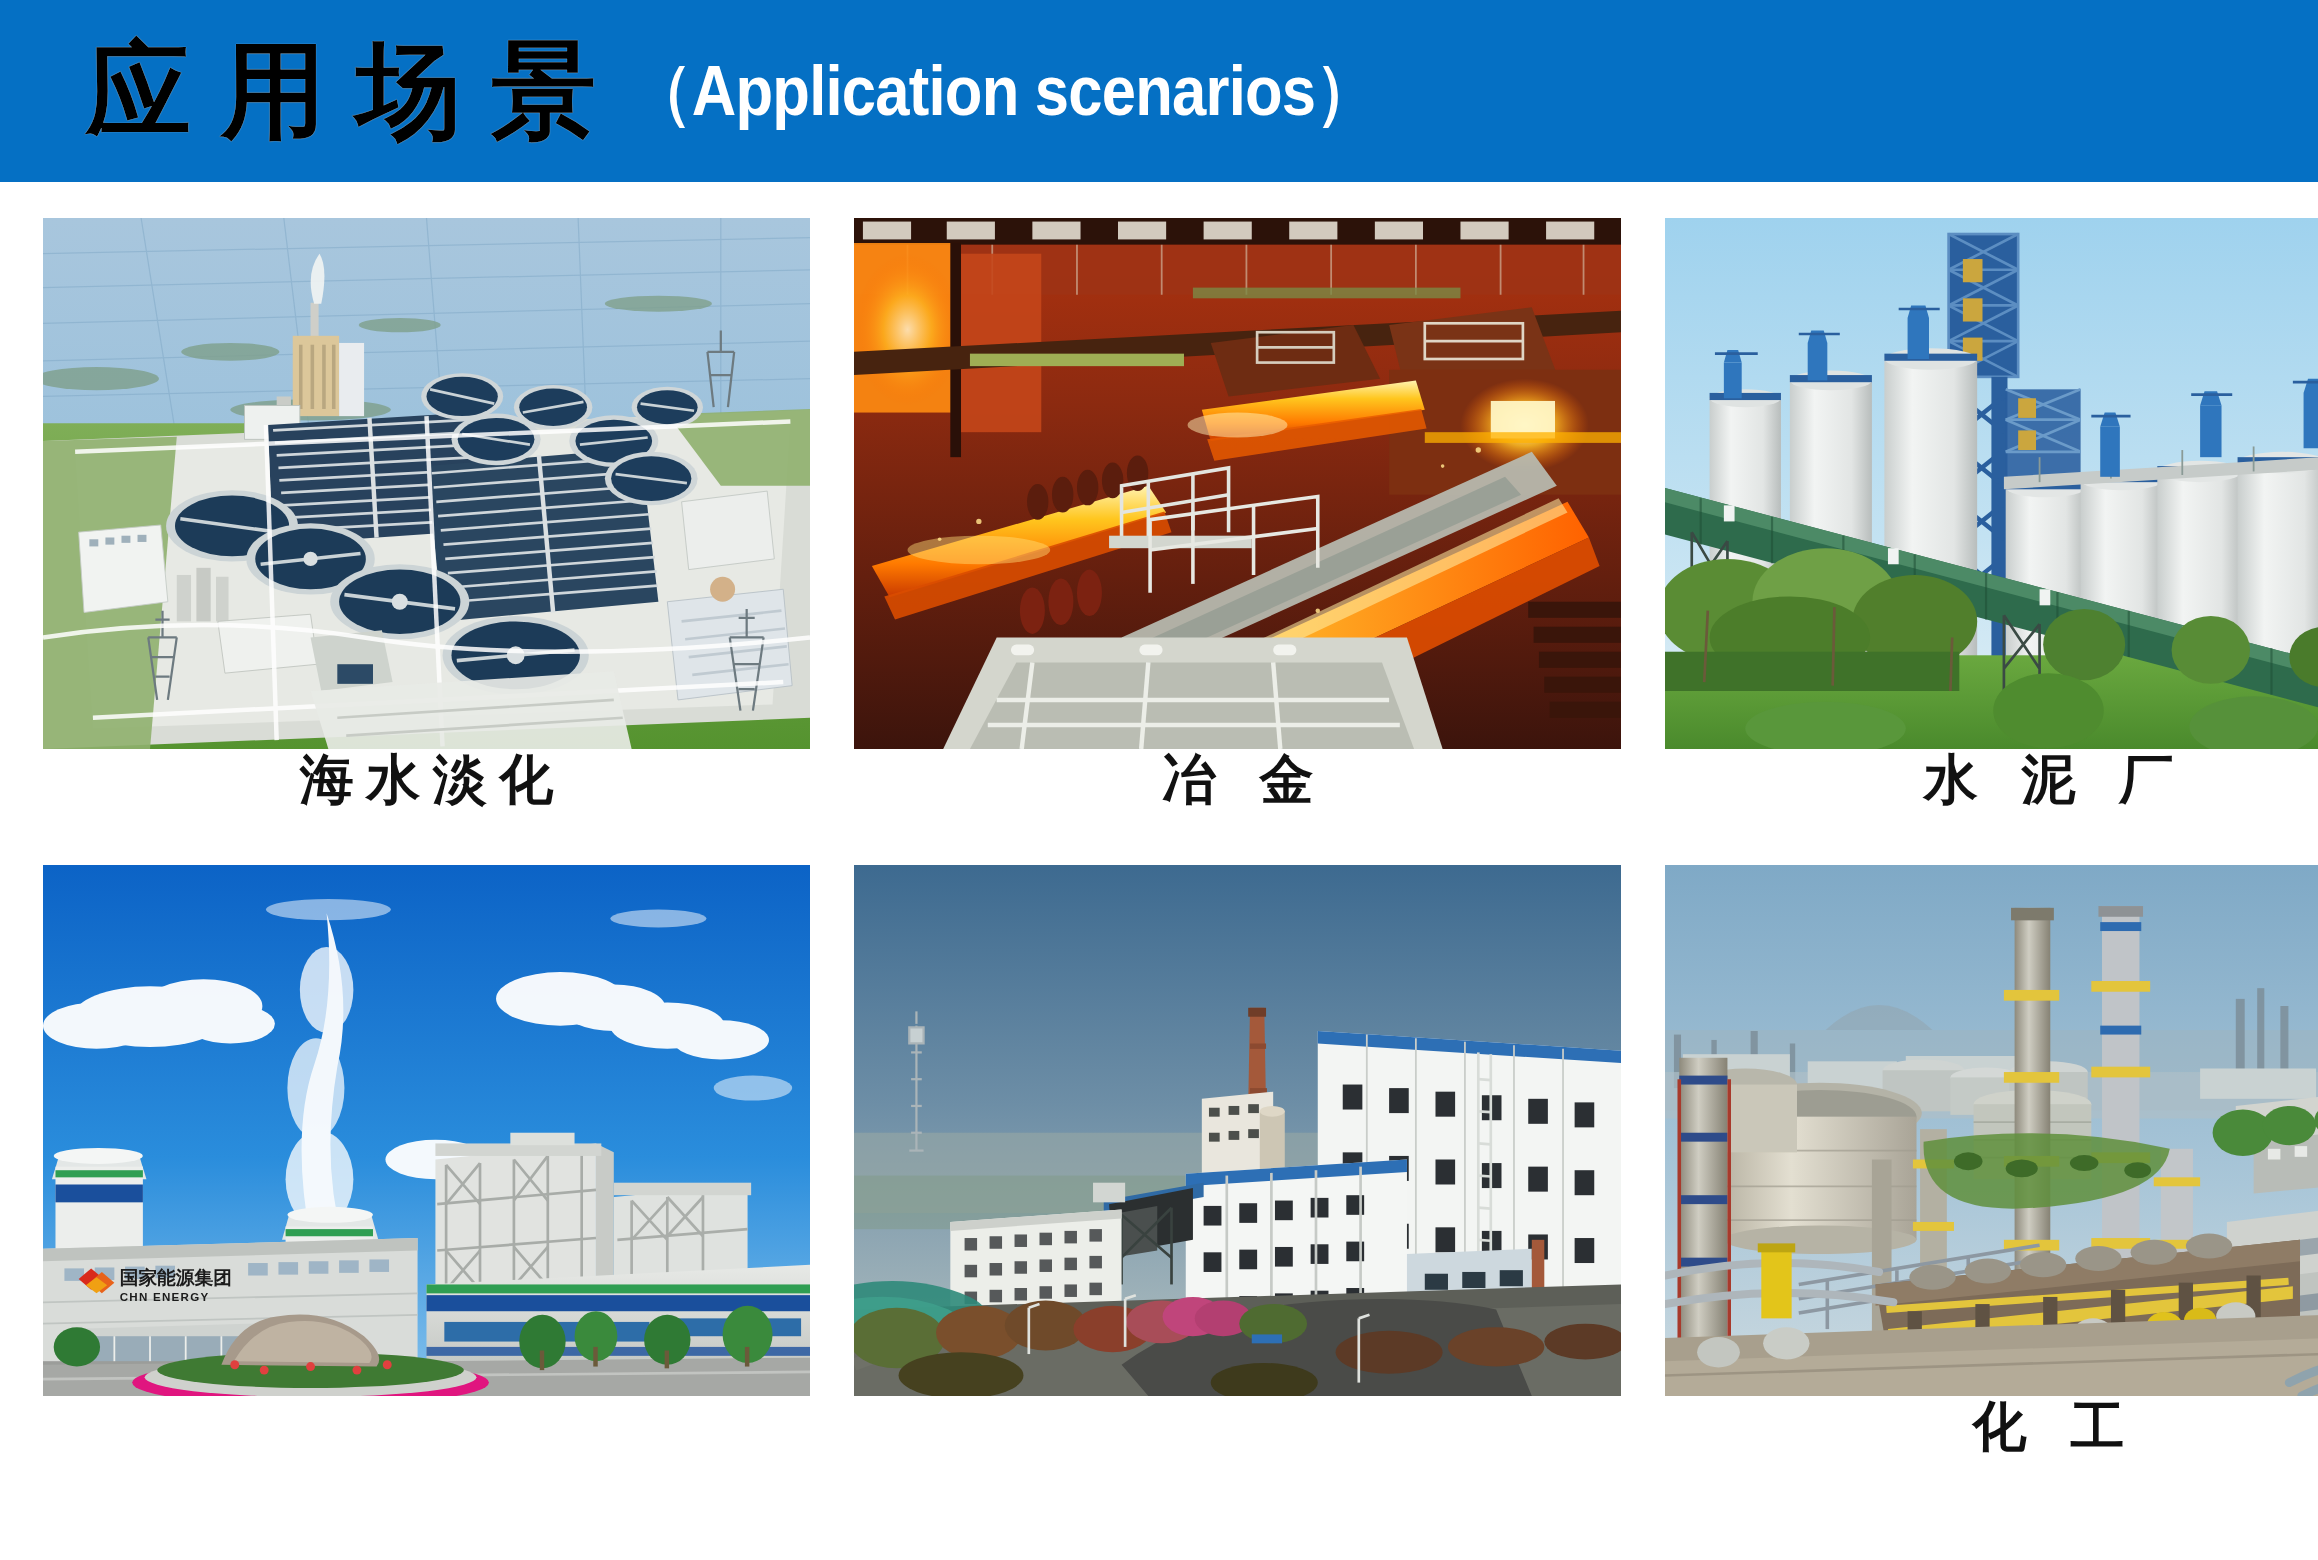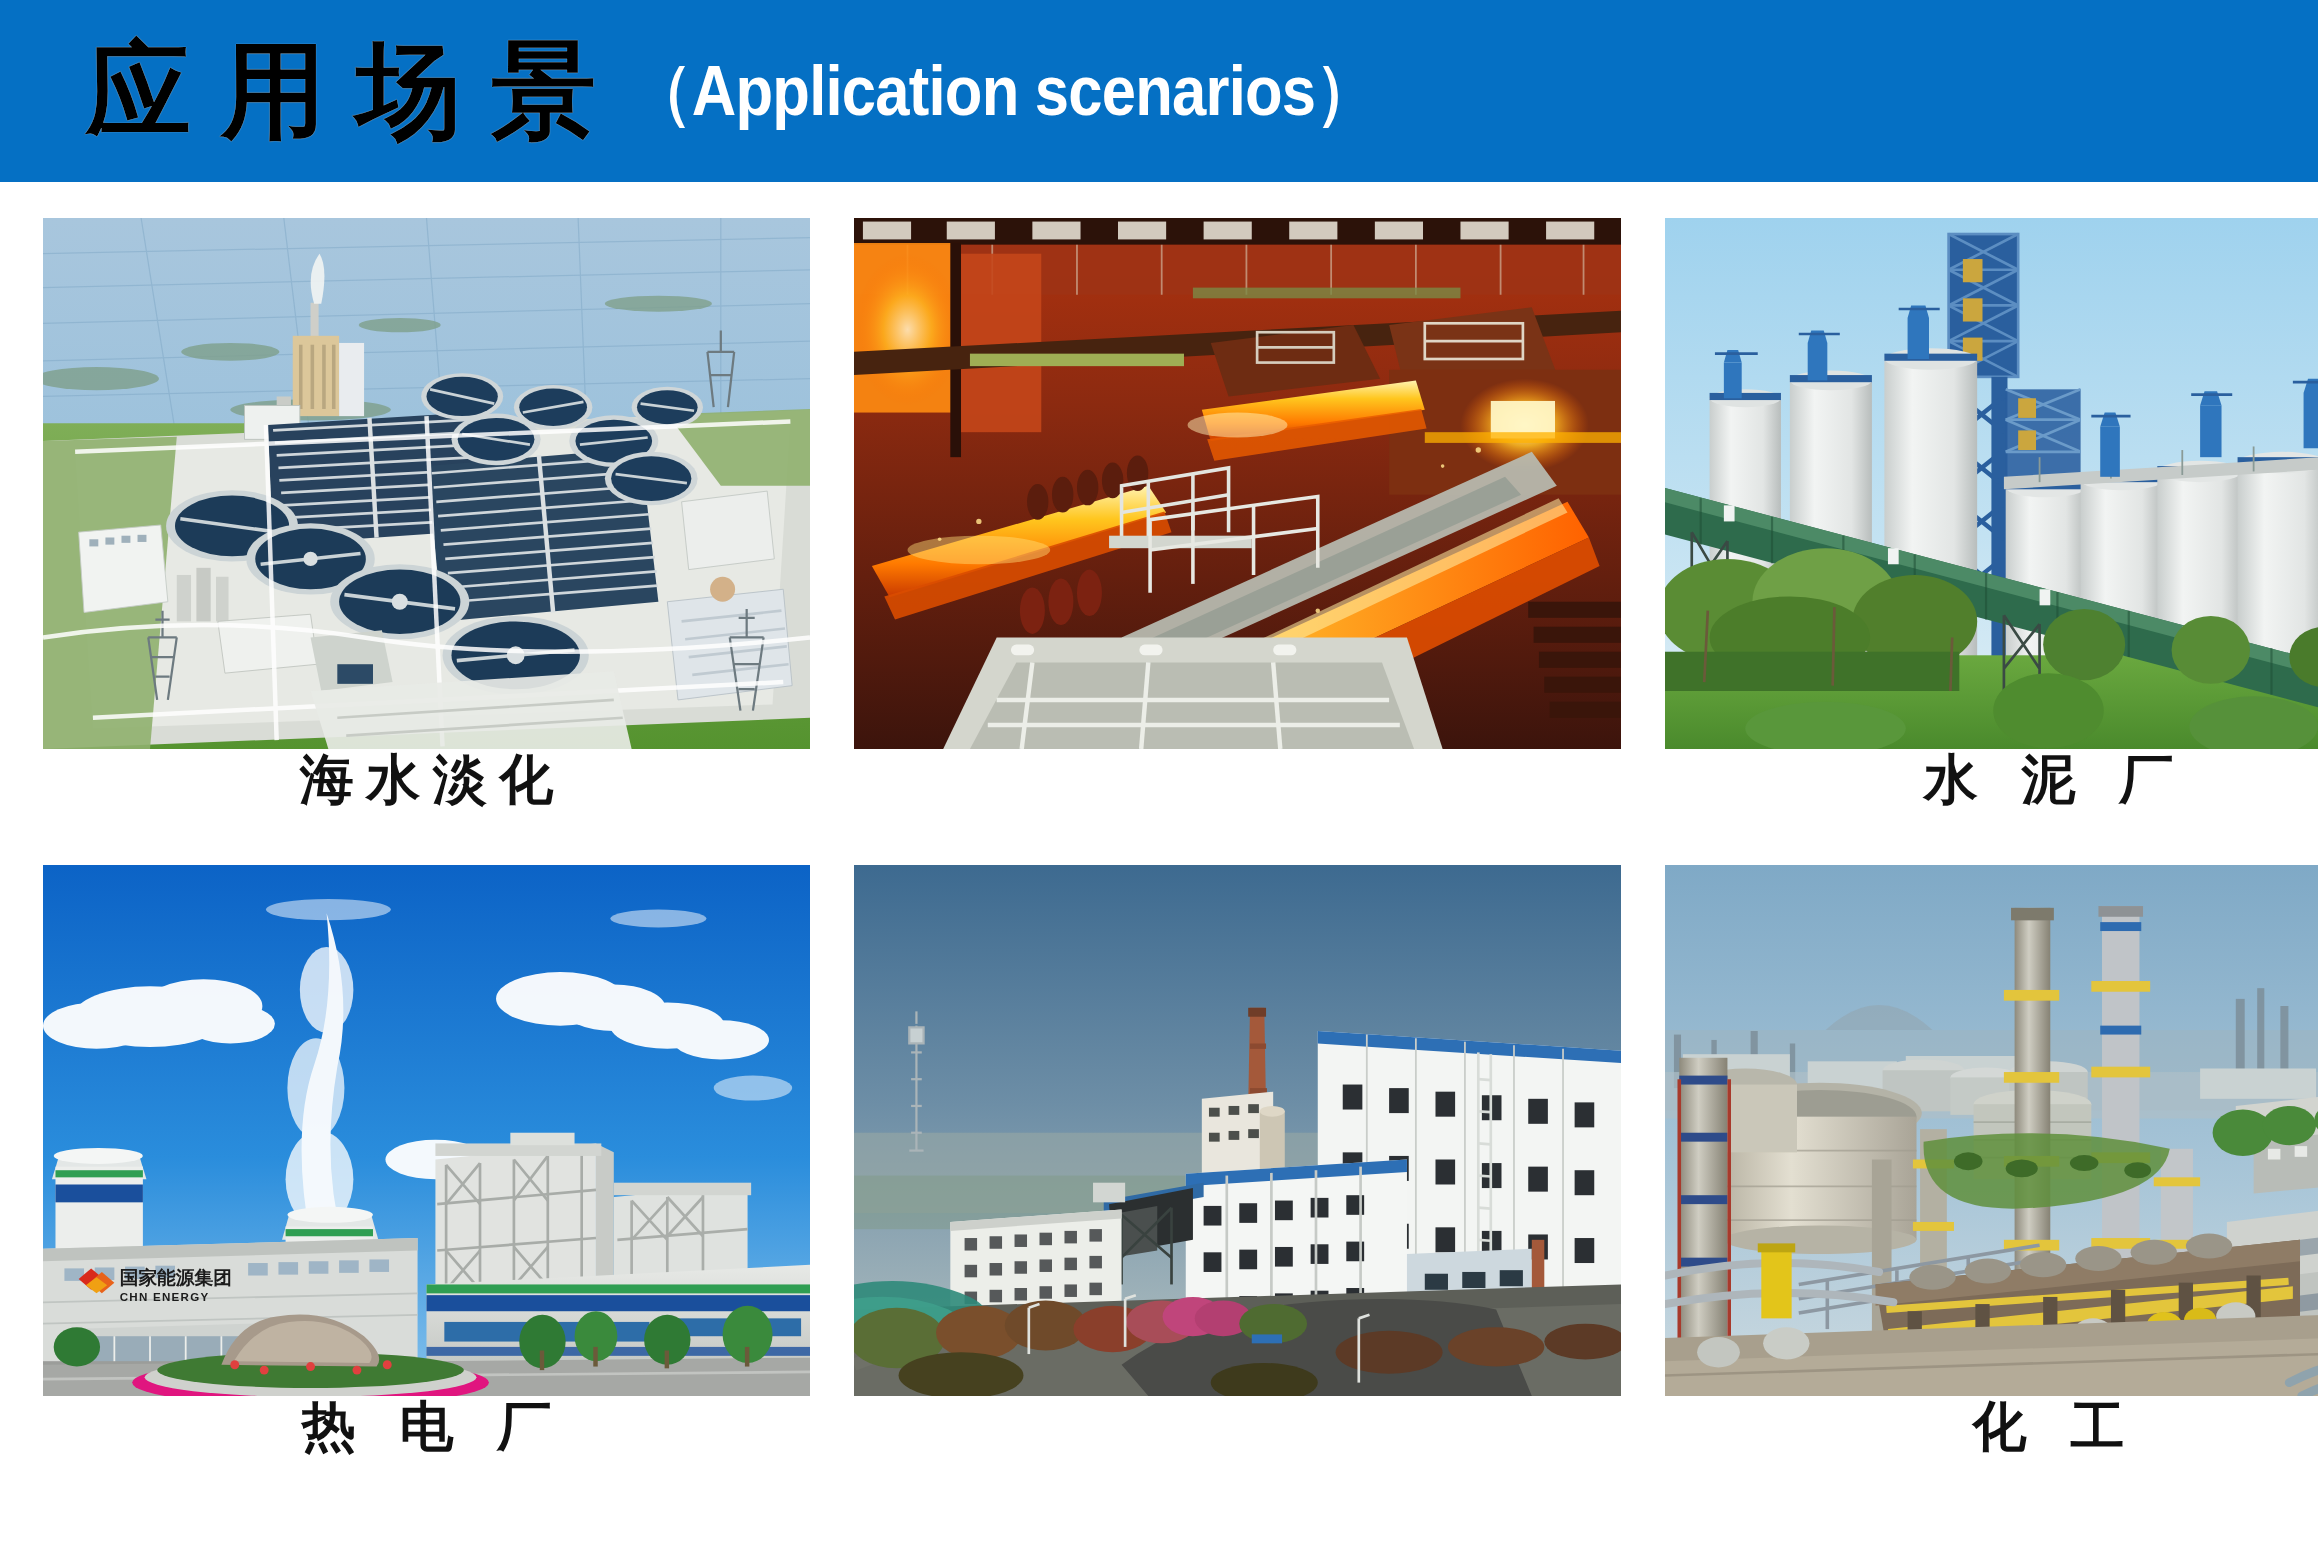--- a/index.html
+++ b/index.html
@@ -389,20 +389,21 @@
 
         <g fill="#ffe08a" opacity="0.85">
           <circle cx="140" cy="340" r="3"></circle>
             <circle cx="96" cy="360" r="2"></circle>
           <circle cx="700" cy="260" r="3"></circle>
             <circle cx="660" cy="278" r="2"></circle>
           <circle cx="520" cy="440" r="2.5"></circle>
         </g>
       </svg>
     </div>
+    <div class="caption">冶 金</div>
   </div>
 
   <div class="cell">
     <div class="photo">
       <svg viewBox="0 0 860 595" preserveAspectRatio="none">
         <defs>
           <linearGradient id="c_sky" x1="0" y1="0" x2="0" y2="1">
             <stop offset="0" stop-color="#9fd2ee"></stop>
               <stop offset="0.6" stop-color="#c3e2f2"></stop>
             <stop offset="1" stop-color="#e0eff6"></stop>
@@ -746,21 +747,20 @@
           <ellipse cx="620" cy="528" rx="24" ry="28" fill="#3a8a3c"></ellipse>
           <rect x="617" y="540" width="5" height="22" fill="#6b5a3a"></rect>
           <ellipse cx="700" cy="532" rx="26" ry="28" fill="#2f7a34"></ellipse>
           <rect x="697" y="544" width="5" height="20" fill="#6b5a3a"></rect>
           <ellipse cx="790" cy="526" rx="28" ry="32" fill="#3a8a3c"></ellipse>
           <rect x="787" y="540" width="5" height="22" fill="#6b5a3a"></rect>
           <ellipse cx="38" cy="540" rx="26" ry="22" fill="#2f7a34"></ellipse>
         </g>
       </svg>
     </div>
-    <div class="caption">热 电 厂</div>
   </div>
 
   <div class="cell">
     <div class="photo">
       <svg viewBox="0 0 860 595" preserveAspectRatio="none">
         <defs>
           <linearGradient id="k_sky" x1="0" y1="0" x2="0" y2="1">
             <stop offset="0" stop-color="#3d6a90"></stop>
               <stop offset="0.45" stop-color="#6d8ea6"></stop>
             <stop offset="1" stop-color="#b6c3c2"></stop>

